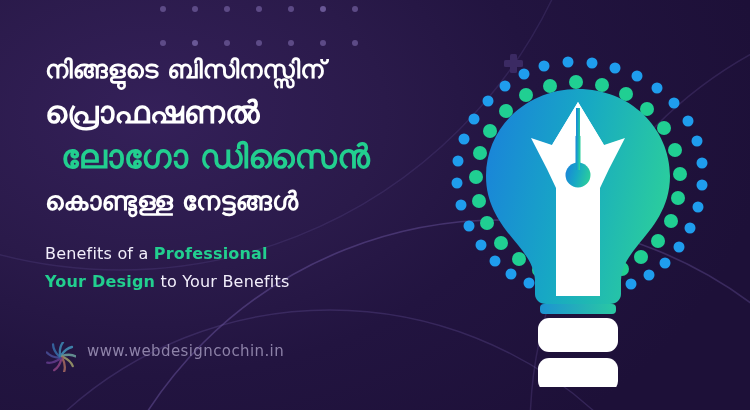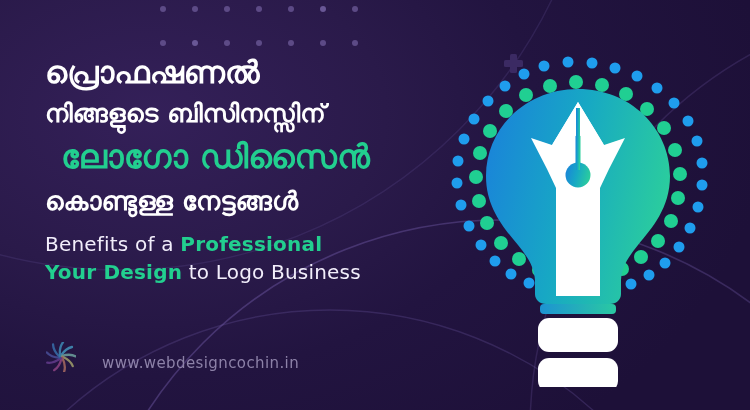--- a/index.html
+++ b/index.html
@@ -39,33 +39,33 @@
     font-weight:700;
     letter-spacing:.1px;
     white-space:nowrap;
   }
   .ml-1{ font-size:25px; line-height:40px; }
   .ml-2{ font-size:31px; line-height:44px; }
   .ml-3{ font-size:33px; line-height:46px; color:#22cf8f;margin-left:16px; }
   .ml-4{ font-size:26px; line-height:42px; }
 
   .sub{
-    margin-top:8px;
-    font-size:20px;
+    margin-top:18px;
+    font-size:16px;
     line-height:28px;
     color:#f2eefb;
     font-weight:400;
     letter-spacing:.2px;
   }
   .sub .hl{ color:#22cf8f; font-weight:700; }
 
   
   .footer{
     position:absolute; left:46px; top:342px;
-    display:flex; align-items:flex-end; gap:26px;
+    display:flex; align-items:flex-start; gap:11px;
   }
   .footer .url{
     font-size:15px; letter-spacing:.4px;
     color:#8d82a8;
     font-weight:400;
   }
 
   
   .art{
     position:absolute; left:428px; top:42px;
@@ -102,28 +102,28 @@
     <span class="gd" style="left:10px;  top:40px;"></span>
     <span class="gd" style="left:42px;  top:40px; opacity:.95;"></span>
     <span class="gd" style="left:74px;  top:40px;"></span>
     <span class="gd" style="left:106px; top:40px;"></span>
     <span class="gd" style="left:138px; top:40px;"></span>
     <span class="gd" style="left:170px; top:40px;"></span>
     <span class="gd" style="left:202px; top:40px;"></span>
   </div>
 
   <div class="copy">
+    <div class="ml-line ml-1">നിങ്ങളുടെ ബിസിനസ്സിന്</div>
     <div class="ml-line ml-2">പ്രൊഫഷണൽ</div>
-    <div class="ml-line ml-1">നിങ്ങളുടെ ബിസിനസ്സിന്</div>
     <div class="ml-line ml-3">ലോഗോ ഡിസൈൻ</div>
     <div class="ml-line ml-4">കൊണ്ടുള്ള നേട്ടങ്ങൾ</div>
 
     <div class="sub">
       <span>Benefits of a </span><span class="hl">Professional</span><br>
-      <span class="hl">Your Design</span><span> to Logo Business</span>
+      <span class="hl">Your Design</span><span> to Your Benefits</span>
     </div>
   </div>
 
   <div class="footer">
     <svg width="30" height="30" viewBox="-15 -15 30 30" aria-hidden="true">
       <g opacity="0.62" fill="none" stroke-linecap="round" stroke-width="2.3">
         <path d="M0,-1.5 C 3,-6 6,-9 11,-10" stroke="#4fc4e8" transform="rotate(0)"></path>
         <path d="M0,-1.5 C 3,-6 6,-9 11,-10" stroke="#8ad6c0" transform="rotate(40)"></path>
         <path d="M0,-1.5 C 3,-6 6,-9 11,-10" stroke="#cfd27a" transform="rotate(80)"></path>
         <path d="M0,-1.5 C 3,-6 6,-9 11,-10" stroke="#d98a6d" transform="rotate(120)"></path>

